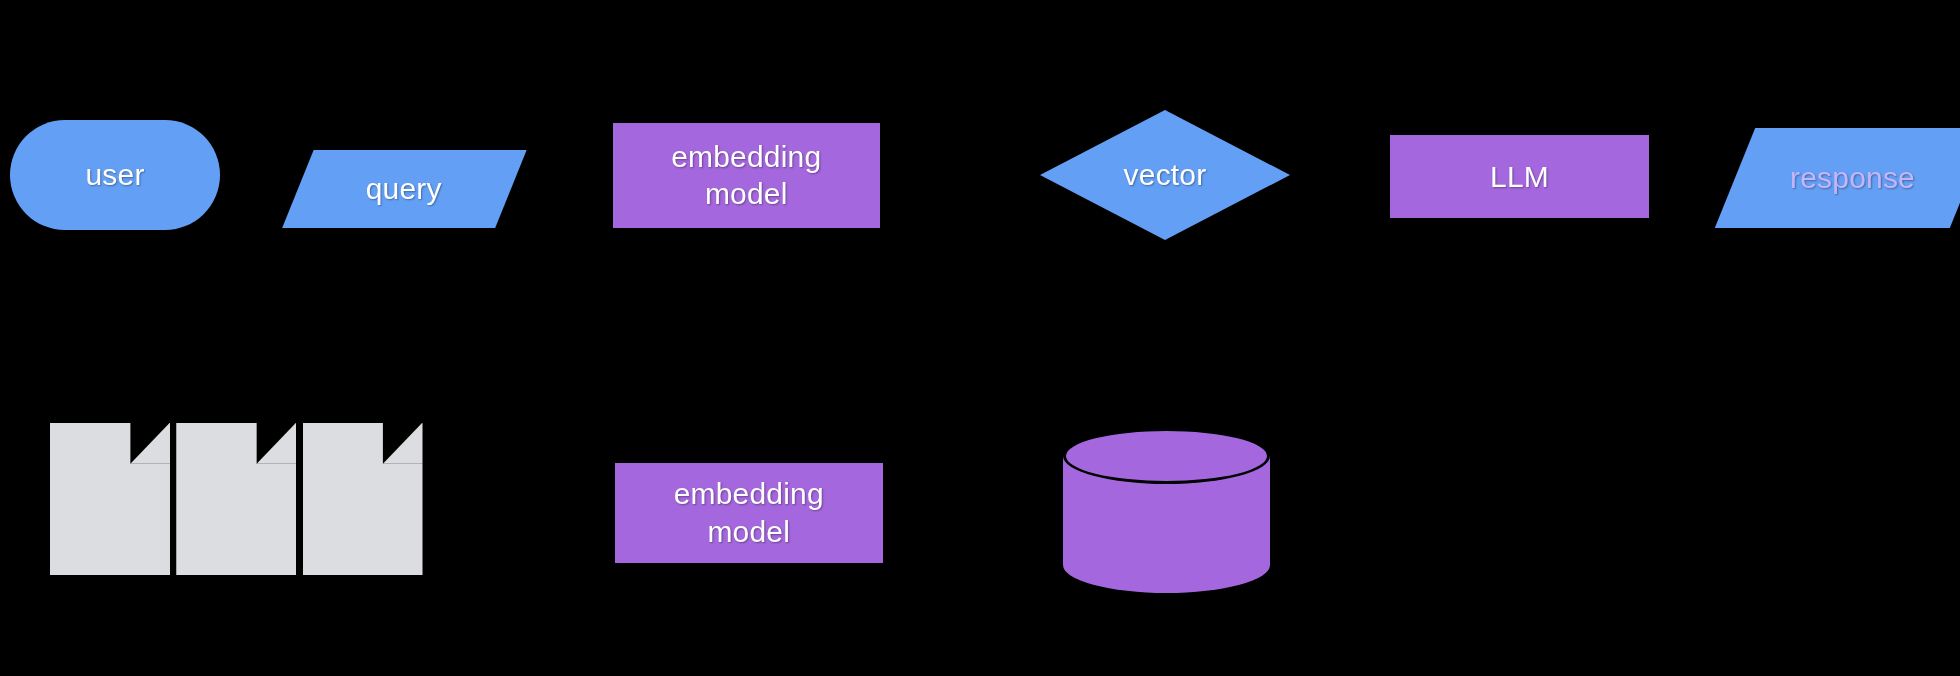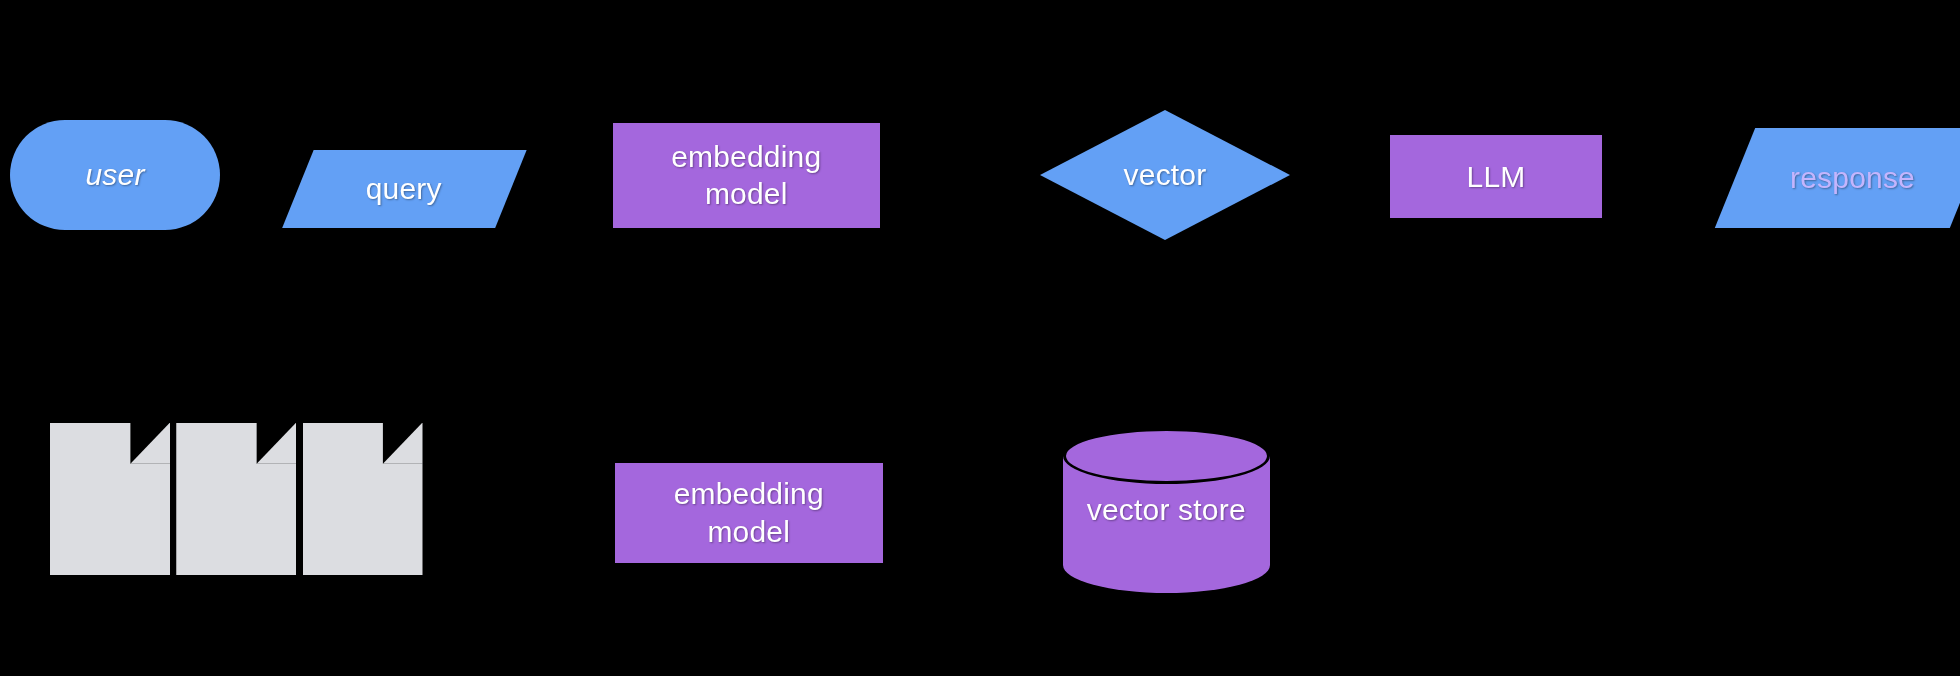--- a/index.html
+++ b/index.html
@@ -39,21 +39,20 @@
     text-shadow: 1px 1px 2px rgba(0,0,0,0.35);
     white-space: pre-line;
     pointer-events: none;
     position: relative;
     z-index: 3;
   }
 
   
   .stadium {
     border-radius: 999px;
-    font-style: italic;
   }
 
   
   .rect { }
 
   
   .parallelogram {
     background: transparent;
   }
   .parallelogram .skew-fill {
@@ -140,21 +139,21 @@
 <div class="node rect" id="node-embedding-model-top" style="left: 612.5px; top: 122.5px; width: 267.5px; height: 105px; background: rgb(164, 103, 221);">
   <span class="node-label" style="color: rgb(255, 255, 255);">embedding
 model</span>
 </div>
 
 <div class="node diamond" id="node-compare" style="left: 1040px; top: 110px; width: 250px; height: 130px;">
   <span class="dia-fill" style="background: rgb(99, 160, 245);"></span>
   <span class="node-label" style="color: rgb(255, 255, 255);">vector</span>
 </div>
 
-<div class="node rect" id="node-llm" style="left: 1390px; top: 135px; width: 212px; height: 82.5px; background: rgb(164, 103, 221);">
+<div class="node rect" id="node-llm" style="left: 1390px; top: 135px; width: 259px; height: 82.5px; background: rgb(164, 103, 221);">
   <span class="node-label" style="color: rgb(255, 255, 255);">LLM</span>
 </div>
 
 <div class="node parallelogram" id="node-response" style="left: 1735px; top: 127.5px; width: 235px; height: 100px;">
   <span class="skew-fill" style="background: rgb(99, 160, 245);"></span>
   <span class="node-label" style="color: #c4b5fd;">response</span>
 </div>
 
 <div class="node document" id="node-document-1" style="left: 50px; top: 422.5px; width: 120px; height: 152.5px;">
   <span class="doc-fill" style="background: rgb(220, 221, 225);"></span>
@@ -173,14 +172,13 @@
 
 <div class="node rect" id="node-embedding-model-bottom" style="left: 615px; top: 462.5px; width: 267.5px; height: 100px; background: rgb(164, 103, 221);">
   <span class="node-label" style="color: rgb(255, 255, 255);">embedding
 model</span>
 </div>
 
 <div class="node cylinder" id="node-vector-store" style="left: 1062.5px; top: 427.5px; width: 207.5px; height: 165px;">
   <span class="cyl-bottom" style="background: rgb(164, 103, 221);"></span>
   <span class="cyl-body" style="background: rgb(164, 103, 221);"></span>
   <span class="cyl-top" style="background: rgb(164, 103, 221);"></span>
-  <span class="node-label" style="color: rgb(255, 255, 255);">vector store</span>
 </div>
 
 </body></html>

